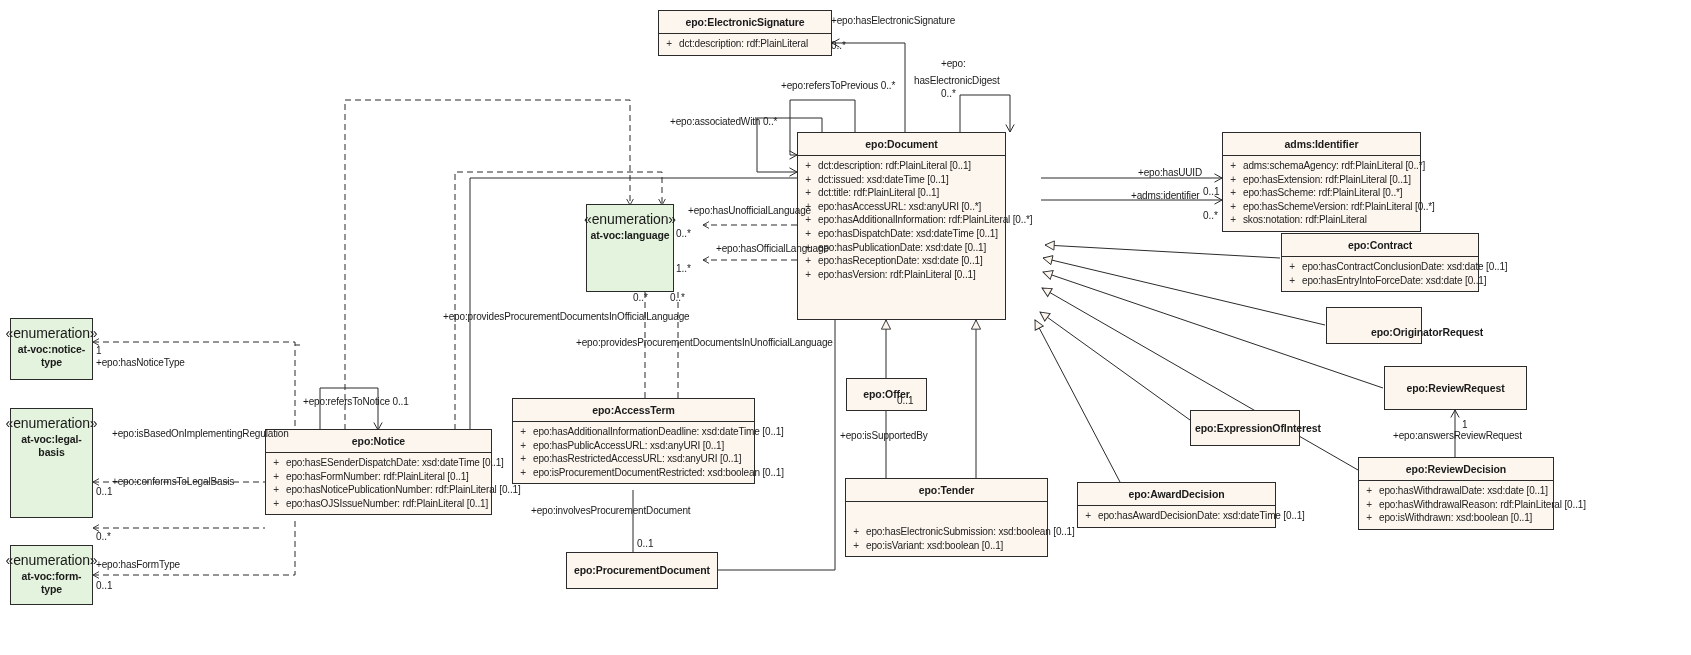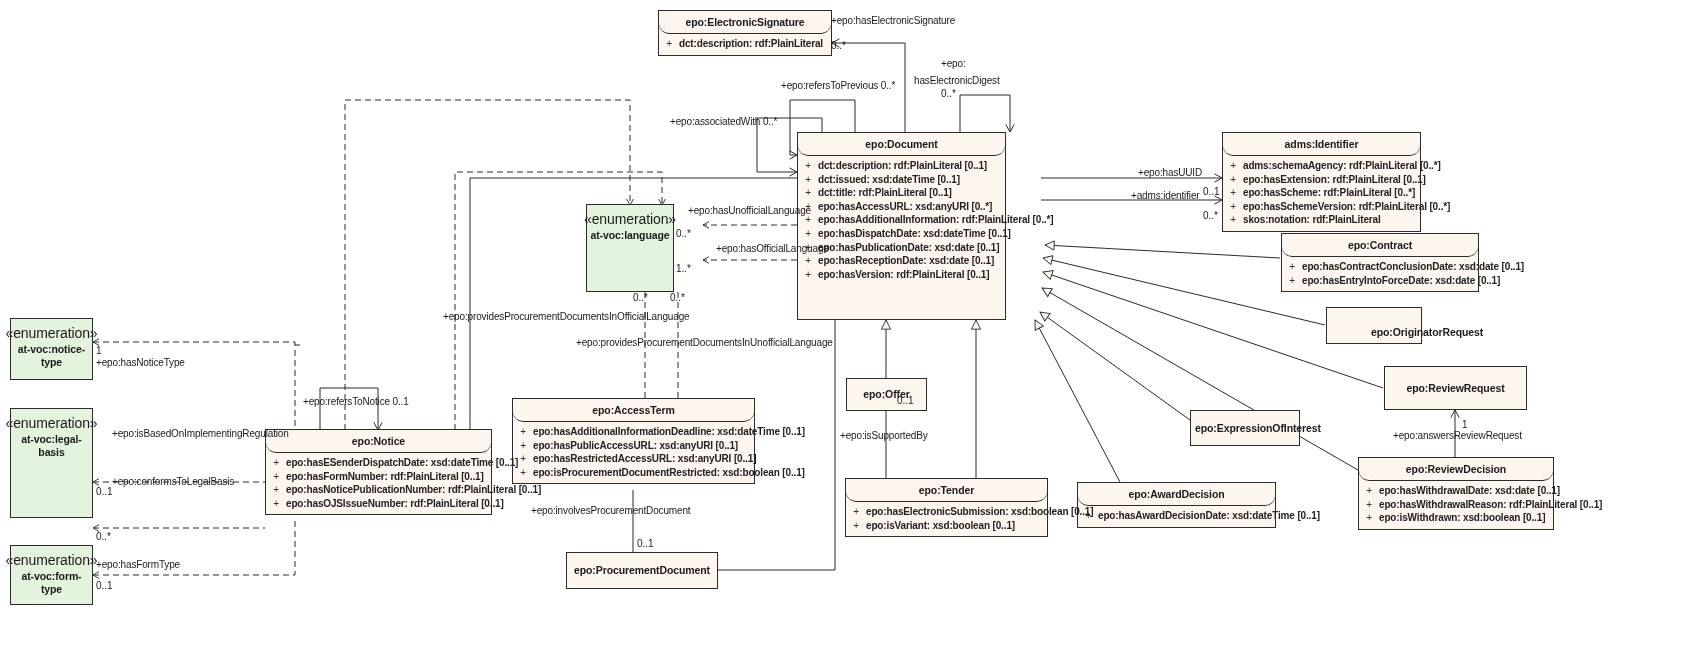--- a/index.html
+++ b/index.html
@@ -30,36 +30,36 @@
   }
   .cls-title {
     font-size: 10.5px;
     font-weight: bold;
     color: #1a1a1a;
     text-align: center;
     padding: 5px 4px 5px 4px;
     line-height: 1.15;
     letter-spacing: -0.1px;
   }
-  .cls.has-attrs .cls-title { border-bottom: 1px solid #2b2b2b; border-radius: 10px; }
+  .cls.has-attrs .cls-title { border-bottom: 1px solid #2b2b2b; }
   .cls-attrs {
     padding: 3px 0 4px 0;
     display: flex;
     flex-direction: column;
   }
   .attr {
     display: flex;
     font-size: 10px;
     color: #222;
     line-height: 13.6px;
     white-space: nowrap;
     letter-spacing: -0.15px;
   }
   .attr .vis { width: 20px; text-align: center; flex: 0 0 20px; color: #333; }
-  .attr .sig { flex: 1 1 auto; font-weight: bold; }
+  .attr .sig { flex: 1 1 auto; }
   .enum {
     position: absolute;
     background: #e4f3dd;
     border: 1px solid #2b2b2b;
     display: flex;
     flex-direction: column;
     align-items: center;
     justify-content: flex-start;
   }
   .enum .stereo {
@@ -304,21 +304,21 @@
           <span class="vis">+</span>
           <span class="sig">epo:hasAwardDecisionDate: xsd:dateTime [0..1]</span>
         </div>
     </div>
   </div>
 
   <div class="cls" style="left:846px; top:378px; width:81px; height:33px; justify-content:center;">
     <div class="cls-title">epo:Offer</div>
   </div>
 
-  <div class="cls has-attrs" style="left:845px; top:478px; width:203px;">
+  <div class="cls has-attrs" style="left:845px; top:478px; width:203px;gap:20px;">
     <div class="cls-title">epo:Tender</div>
     <div class="cls-attrs">
       <div class="attr">
           <span class="vis">+</span>
           <span class="sig">epo:hasElectronicSubmission: xsd:boolean [0..1]</span>
         </div>
       <div class="attr">
           <span class="vis">+</span>
           <span class="sig">epo:isVariant: xsd:boolean [0..1]</span>
         </div>

